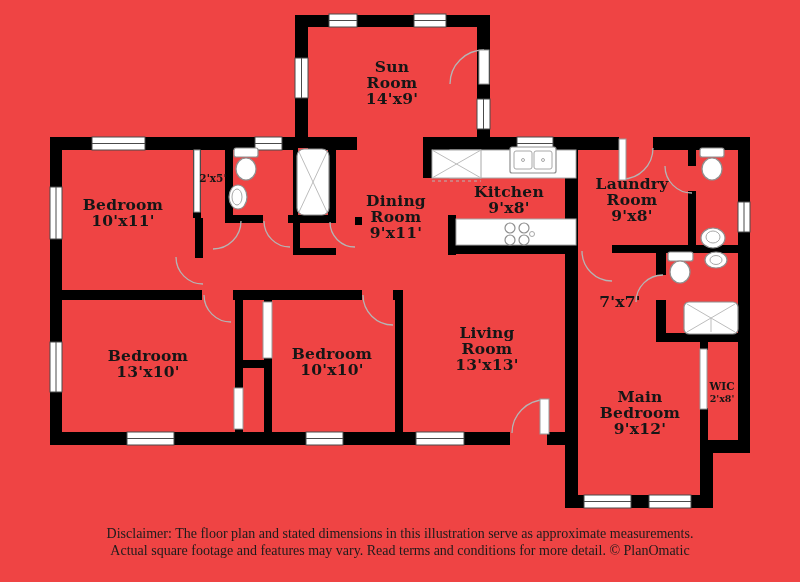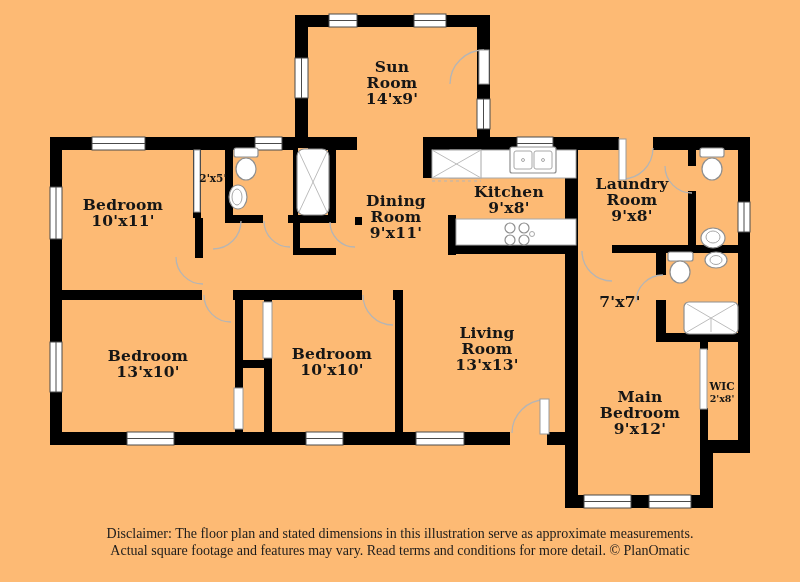--- a/index.html
+++ b/index.html
@@ -1,16 +1,16 @@
 <!DOCTYPE html>
 <html><head>
 <meta charset="utf-8">
 <style>
   html,body{margin:0;padding:0;background:#ffffff;}
-  .page{position:relative;width:800px;height:582px;background:#fdba74;overflow:hidden;}
+  .page{position:relative;width:800px;height:582px;background:#ef4444;overflow:hidden;}
   svg{display:block;}
   .wall{fill:#000000;}
   .win{fill:#ffffff;stroke:#4a4a4a;stroke-width:1;}
   .winline{stroke:#4a4a4a;stroke-width:1;fill:none;}
   .arc{fill:none;stroke:#b5b5b5;stroke-width:1.3;}
   .leaf{fill:#ffffff;stroke:#9a9a9a;stroke-width:1;}
   .slider{fill:#ffffff;stroke:#9a9a9a;stroke-width:1;}
   .fx{fill:#ffffff;stroke:#8f8f8f;stroke-width:1.2;}
   .fx2{fill:#ffffff;stroke:#a8a8a8;stroke-width:1;}
   .fxline{stroke:#bdbdbd;stroke-width:1;fill:none;}

